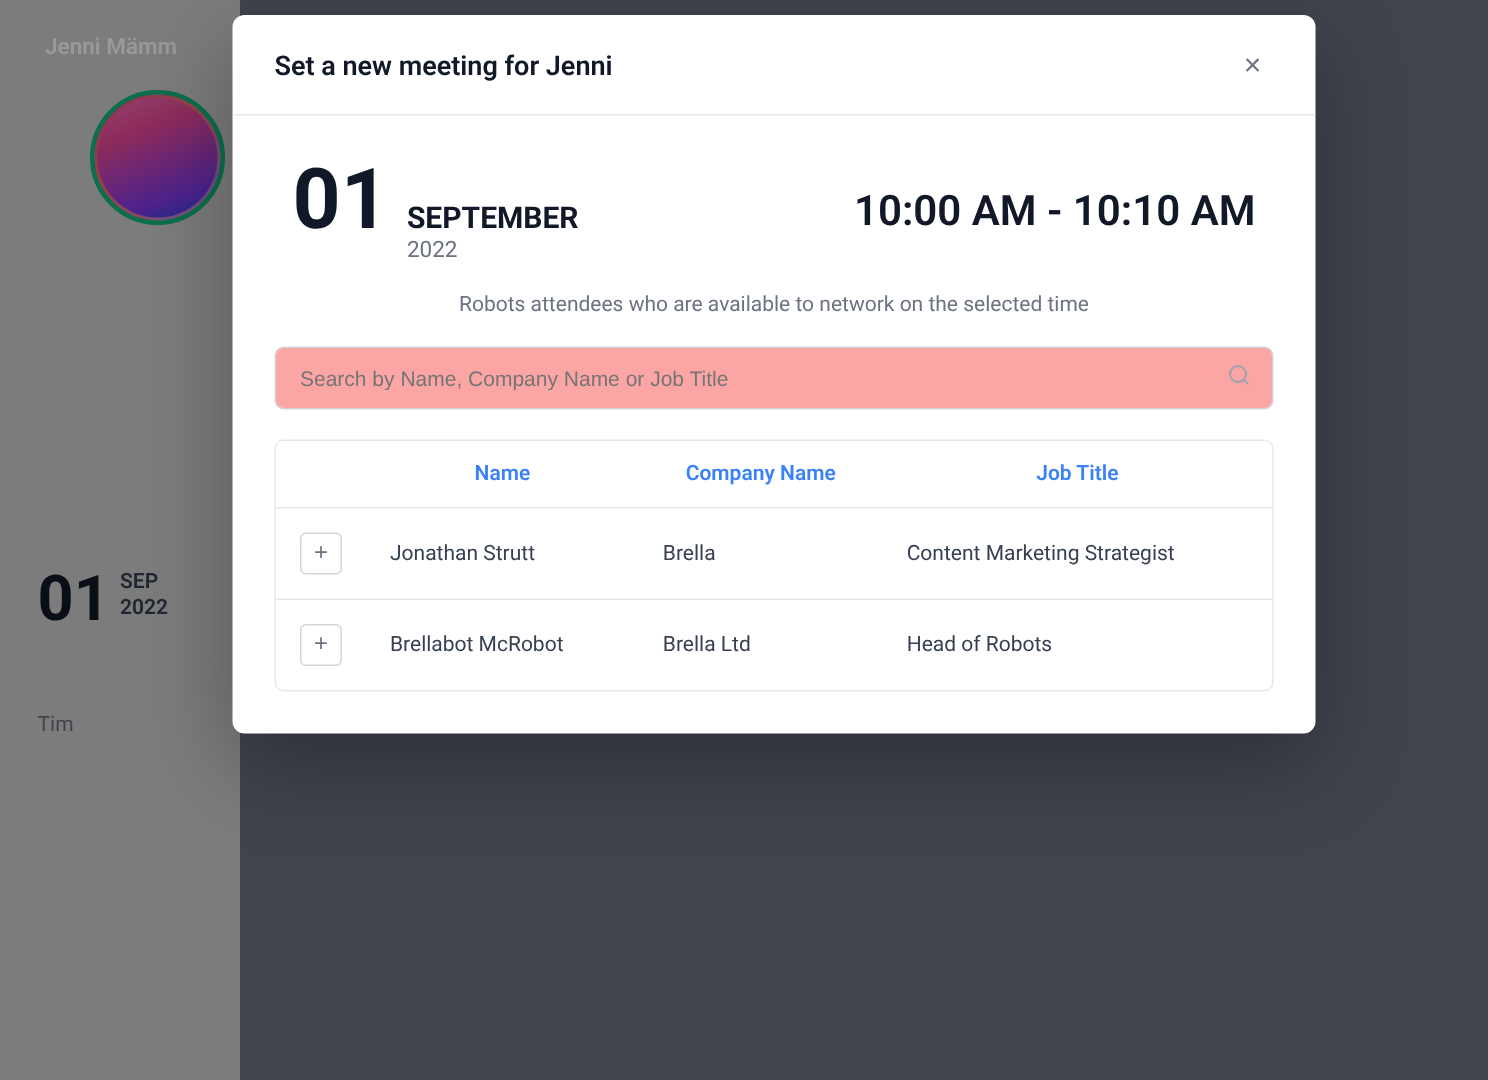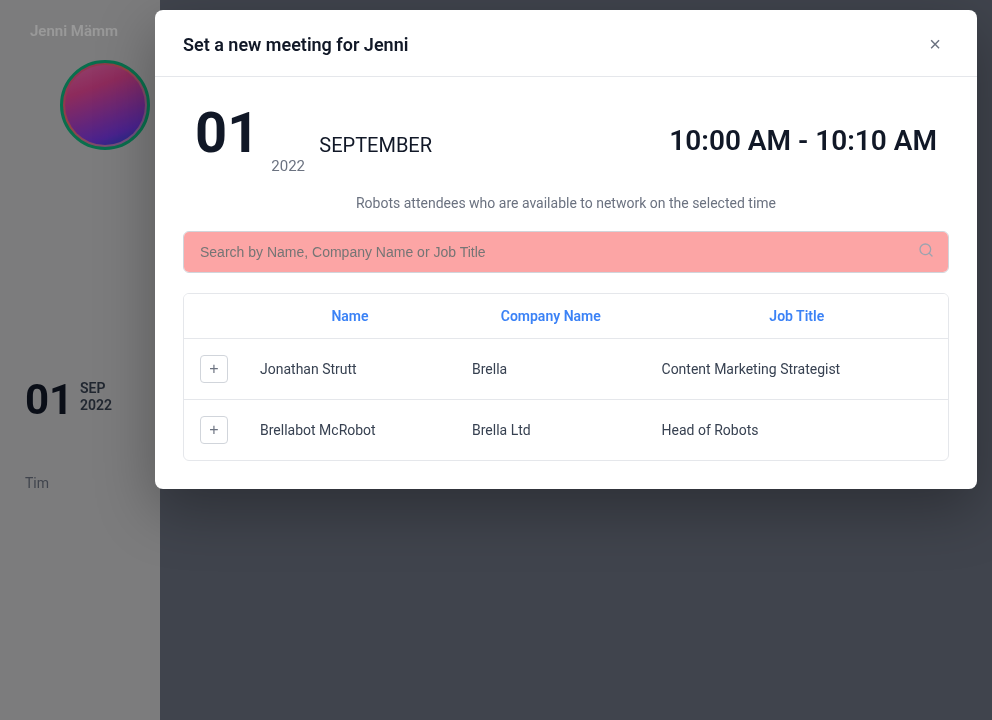--- a/index.html
+++ b/index.html
@@ -94,21 +94,21 @@
       height: 720px;
       background: rgba(0,0,0,0.4);
       z-index: 2;
     }
 
     
     .modal {
       position: absolute;
       top: 10px;
       left: 155px;
-      width: 822px;
+      width: 722px;
       background: #fff;
       border-radius: 8px;
       box-shadow: 0 20px 60px rgba(0,0,0,0.3);
       z-index: 10;
       overflow: hidden;
     }
 
     .modal-header {
       display: flex;
       align-items: center;
@@ -157,24 +157,23 @@
       line-height: 1;
     }
 
     .date-month-year {
       display: flex;
       flex-direction: column;
     }
 
     .date-month {
       font-size: 20px;
-      font-weight: 400;
+      font-weight: 700;
       color: #111827;
       text-transform: uppercase;
-      margin-left: 48px;
     }
 
     .date-year {
       font-size: 15px;
       color: #6b7280;
     }
 
     .time-range {
       font-size: 28px;
       font-weight: 600;

